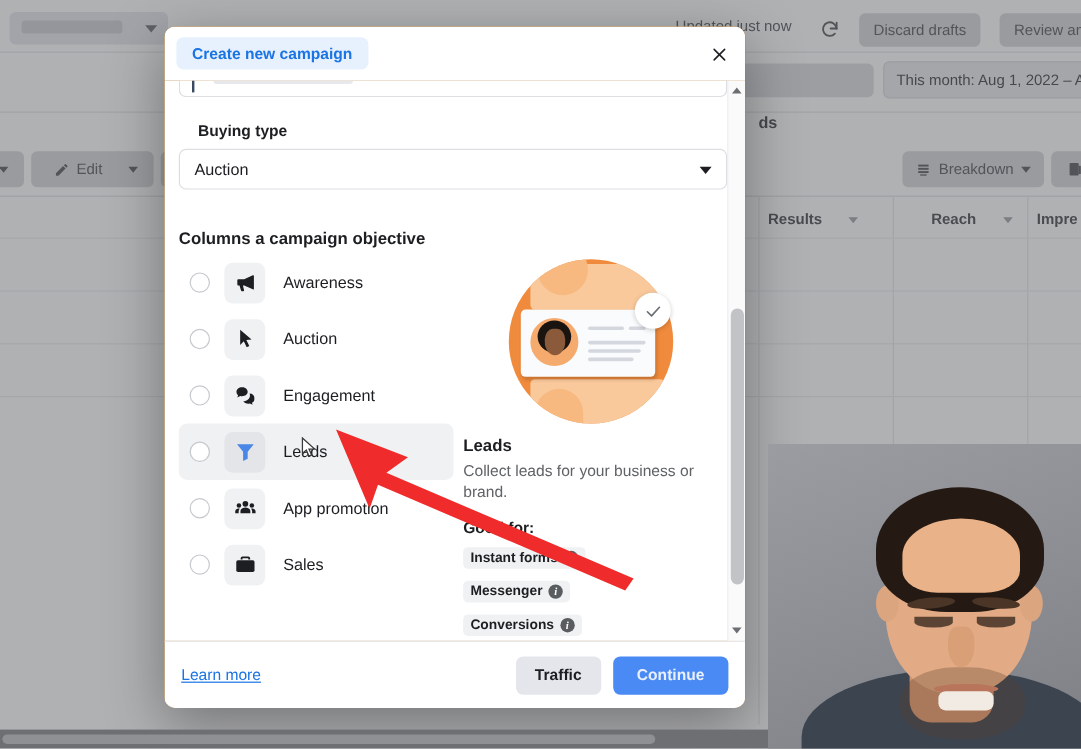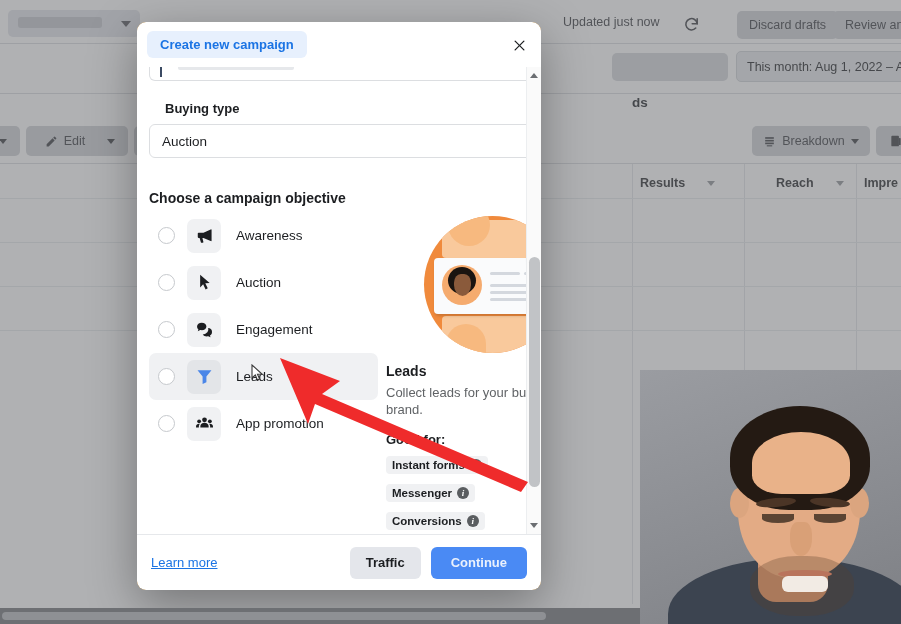--- a/index.html
+++ b/index.html
@@ -80,21 +80,21 @@
     background: #d3d5d9;
     border-radius: 5px;
     display: flex;
     align-items: center;
     justify-content: center;
     padding: 0 12px;
     font-size: 12.5px;
     color: #4b4d52;
     white-space: nowrap;
   }
-  .bg-btn.discard { left: 737px; top: 11px; }
+  .bg-btn.discard { left: 716px; top: 11px; }
   .bg-btn.review  { left: 833px; top: 11px; width: 90px; justify-content: flex-start; }
 
   .bg-subbar {
     position: absolute;
     left: 0; top: 44px;
     width: 901px; height: 50px;
     background: #ffffff;
     border-bottom: 1px solid #dddfe2;
   }
   .bg-search-pill {
@@ -200,21 +200,21 @@
   .bg-scrim {
     position: absolute;
     inset: 0;
     background: rgba(90, 92, 96, 0.48);
   }
 
   
   .modal {
     position: absolute;
     left: 137px; top: 22px;
-    width: 404px; height: 568px;
+    width: 484px; height: 568px;
     background: #a16207;
     border-radius: 9px;
     box-shadow: 0 14px 48px rgba(0,0,0,0.34);
     overflow: hidden;
     display: flex;
     flex-direction: column;
   }
 
   .modal-head {
     position: relative;
@@ -848,21 +848,21 @@
           <div class="caret-bar"></div>
           <div class="ghost"></div>
         </div>
 
         <div class="field-label">Buying type</div>
         <div class="select-box">
           <span>Auction</span>
           <span class="sel-caret"></span>
         </div>
 
-        <div class="section-title">Choose a campaign objective</div>
+        <div class="section-title">Columns a campaign objective</div>
 
         <div class="obj-layout">
           <div class="obj-list">
 
             <div class="obj-row">
               <div class="radio"></div>
               <div class="obj-icon">
                 <svg width="19" height="19" viewBox="0 0 24 24" fill="#1c1e21">
                   <path d="M3.5 9.4v4.6a1 1 0 0 0 1 1h1.3l1.6 5.4a1 1 0 0 0 1 .7h1.2a1 1 0 0 0 .95-1.3L9.4 15h1.3l9.1 4.1a.8.8 0 0 0 1.15-.73V5.05a.8.8 0 0 0-1.15-.73L10.7 8.4H4.5a1 1 0 0 0-1 1z"></path>
                 </svg>
@@ -909,20 +909,30 @@
                   <circle cx="5.2" cy="9.2" r="2.4"></circle>
                   <circle cx="18.8" cy="9.2" r="2.4"></circle>
                   <path d="M12 11.2c-3 0-5.2 1.8-5.2 4v2h10.4v-2c0-2.2-2.2-4-5.2-4z"></path>
                   <path d="M5.2 12.4c-2.2 0-3.9 1.3-3.9 3v1.8h3.6v-2c0-1 .4-2 1.1-2.7-.3-.1-.6-.1-.8-.1z"></path>
                   <path d="M18.8 12.4c-.3 0-.6 0-.8.1.7.7 1.1 1.7 1.1 2.7v2h3.6v-1.8c0-1.7-1.7-3-3.9-3z"></path>
                 </svg>
               </div>
               <div class="obj-label">App promotion</div>
             </div>
 
+            <div class="obj-row">
+              <div class="radio"></div>
+              <div class="obj-icon">
+                <svg width="19" height="19" viewBox="0 0 24 24" fill="#1c1e21">
+                  <path d="M9 3.4h6a2 2 0 0 1 2 2v1.2h-2V5.4H9v1.2H7V5.4a2 2 0 0 1 2-2z"></path>
+                  <rect x="2.4" y="7.4" width="19.2" height="12.4" rx="1.8"></rect>
+                </svg>
+              </div>
+              <div class="obj-label">Sales</div>
+            </div>
 
           </div>
 
           <div class="obj-detail">
 
             <div class="illus-wrap">
               <div class="illus-circle">
                 <div class="illus-band-top"></div>
                 <div class="illus-band-top-blob"></div>
                 <div class="illus-band-bot"></div>

